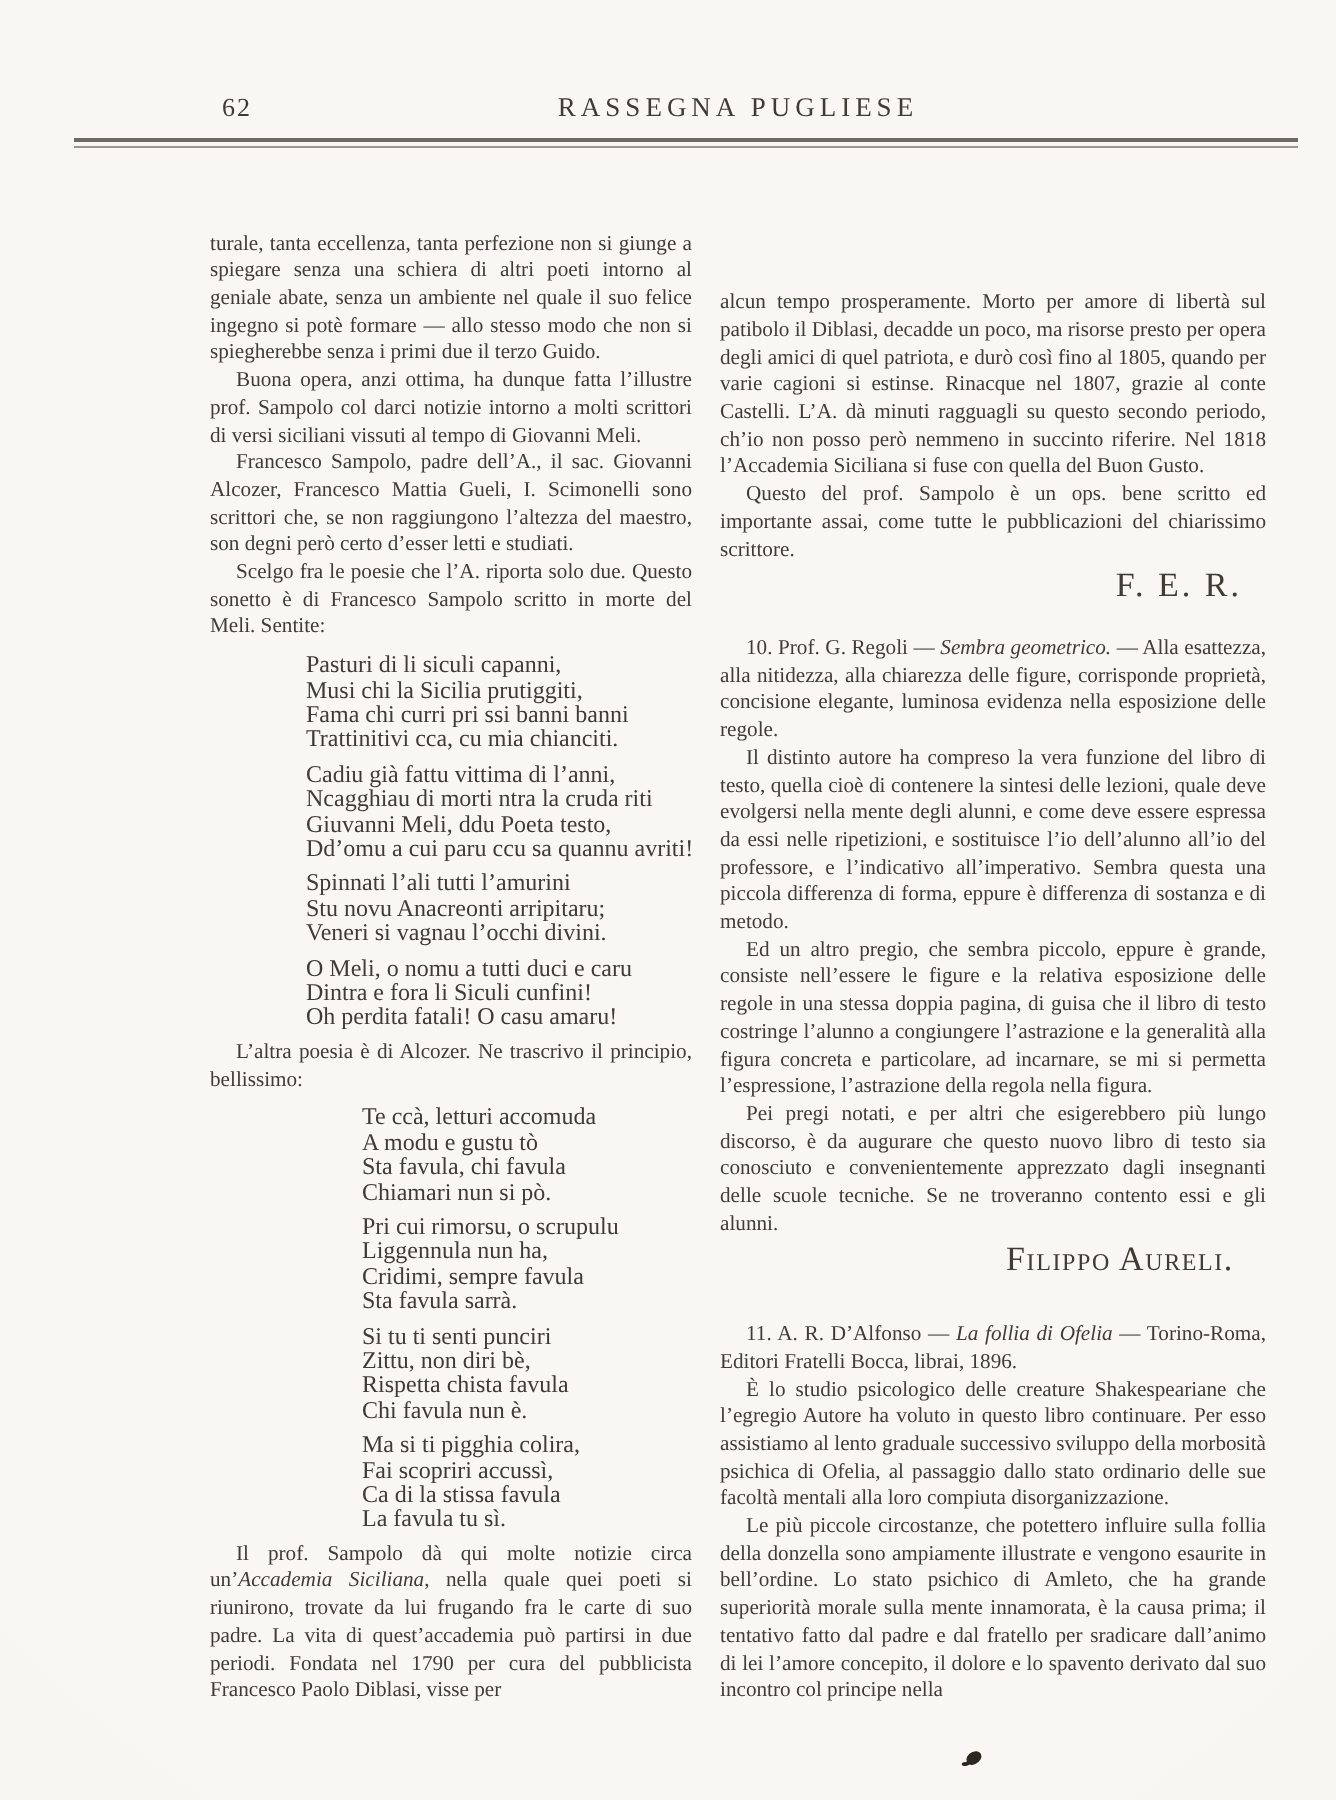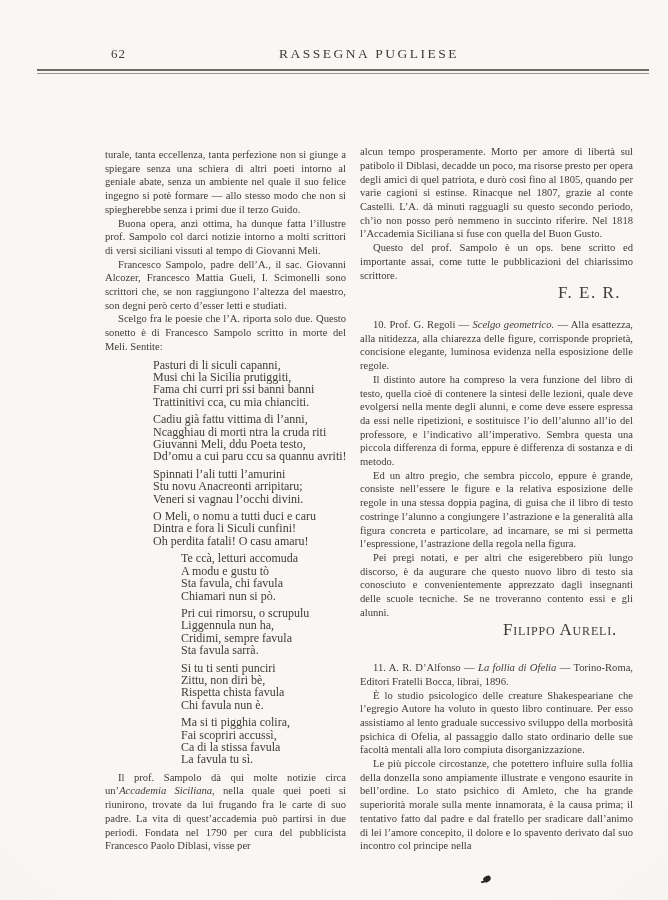--- a/index.html
+++ b/index.html
@@ -84,20 +84,21 @@
         <div class="stanza ind1">
           <div class="poem-line">Spinnati l’ali tutti l’amurini</div>
           <div class="poem-line">Stu novu Anacreonti arripitaru;</div>
           <div class="poem-line">Veneri si vagnau l’occhi divini.</div>
         </div>
         <div class="stanza ind1">
           <div class="poem-line">O Meli, o nomu a tutti duci e caru</div>
           <div class="poem-line">Dintra e fora li Siculi cunfini!</div>
           <div class="poem-line">Oh perdita fatali! O casu amaru!</div>
         </div>
+        <p class="prose"><span>L’altra poesia è di Alcozer. Ne trascrivo il principio, bellissimo:</span></p>
         <div class="stanza ind2">
           <div class="poem-line">Te ccà, letturi accomuda</div>
           <div class="poem-line">A modu e gustu tò</div>
           <div class="poem-line">Sta favula, chi favula</div>
           <div class="poem-line">Chiamari nun si pò.</div>
         </div>
         <div class="stanza ind2">
           <div class="poem-line">Pri cui rimorsu, o scrupulu</div>
           <div class="poem-line">Liggennula nun ha,</div>
           <div class="poem-line">Cridimi, sempre favula</div>
@@ -116,21 +117,21 @@
           <div class="poem-line">La favula tu sì.</div>
         </div>
         <p class="prose"><span>Il prof. Sampolo dà qui molte notizie circa un’</span><span class="it">Accademia Siciliana</span><span>, nella quale quei poeti si riunirono, trovate da lui frugando fra le carte di suo padre. La vita di quest’accademia può partirsi in due periodi. Fondata nel 1790 per cura del pubblicista Francesco Paolo Diblasi, visse per</span></p>
       </div>
     <div class="divider"></div>
     <div class="col col-right" id="col-right">
         <p class="prose flush"><span>alcun tempo prosperamente. Morto per amore di libertà sul patibolo il Diblasi, decadde un poco, ma risorse presto per opera degli amici di quel patriota, e durò così fino al 1805, quando per varie cagioni si estinse. Rinacque nel 1807, grazie al conte Castelli. L’A. dà minuti ragguagli su questo secondo periodo, ch’io non posso però nemmeno in succinto riferire. Nel 1818 l’Accademia Siciliana si fuse con quella del Buon Gusto.</span></p>
         <p class="prose"><span>Questo del prof. Sampolo è un ops. bene scritto ed importante assai, come tutte le pubblicazioni del chiarissimo scrittore.</span></p>
         <div class="sig spaced">F. E. R.</div>
         <div class="gap" style="height: 18px;"></div>
-        <p class="prose"><span>10. </span><span class="bd">Prof. G. Regoli</span><span> — </span><span class="it">Scelgo geometrico.</span><span> — Alla esattezza, alla nitidezza, alla chiarezza delle figure, corrisponde proprietà, concisione elegante, luminosa evidenza nella esposizione delle regole.</span></p>
+        <p class="prose"><span>10. </span><span class="bd">Prof. G. Regoli</span><span> — </span><span class="it">Sembra geometrico.</span><span> — Alla esattezza, alla nitidezza, alla chiarezza delle figure, corrisponde proprietà, concisione elegante, luminosa evidenza nella esposizione delle regole.</span></p>
         <p class="prose"><span>Il distinto autore ha compreso la vera funzione del libro di testo, quella cioè di contenere la sintesi delle lezioni, quale deve evolgersi nella mente degli alunni, e come deve essere espressa da essi nelle ripetizioni, e sostituisce l’io dell’alunno all’io del professore, e l’indicativo all’imperativo. Sembra questa una piccola differenza di forma, eppure è differenza di sostanza e di metodo.</span></p>
         <p class="prose"><span>Ed un altro pregio, che sembra piccolo, eppure è grande, consiste nell’essere le figure e la relativa esposizione delle regole in una stessa doppia pagina, di guisa che il libro di testo costringe l’alunno a congiungere l’astrazione e la generalità alla figura concreta e particolare, ad incarnare, se mi si permetta l’espressione, l’astrazione della regola nella figura.</span></p>
         <p class="prose"><span>Pei pregi notati, e per altri che esigerebbero più lungo discorso, è da augurare che questo nuovo libro di testo sia conosciuto e convenientemente apprezzato dagli insegnanti delle scuole tecniche. Se ne troveranno contento essi e gli alunni.</span></p>
         <div class="sig smallcaps">Filippo Aureli.</div>
         <div class="gap" style="height: 24px;"></div>
         <p class="prose"><span>11. </span><span class="bd">A. R. D’Alfonso</span><span> — </span><span class="it">La follia di Ofelia</span><span> — Torino-Roma, Editori Fratelli Bocca, librai, 1896.</span></p>
         <p class="prose"><span>È lo studio psicologico delle creature Shakespeariane che l’egregio Autore ha voluto in questo libro continuare. Per esso assistiamo al lento graduale successivo sviluppo della morbosità psichica di Ofelia, al passaggio dallo stato ordinario delle sue facoltà mentali alla loro compiuta disorganizzazione.</span></p>
         <p class="prose"><span>Le più piccole circostanze, che potettero influire sulla follia della donzella sono ampiamente illustrate e vengono esaurite in bell’ordine. Lo stato psichico di Amleto, che ha grande superiorità morale sulla mente innamorata, è la causa prima; il tentativo fatto dal padre e dal fratello per sradicare dall’animo di lei l’amore concepito, il dolore e lo spavento derivato dal suo incontro col principe nella</span></p>
       </div>
   </div>

